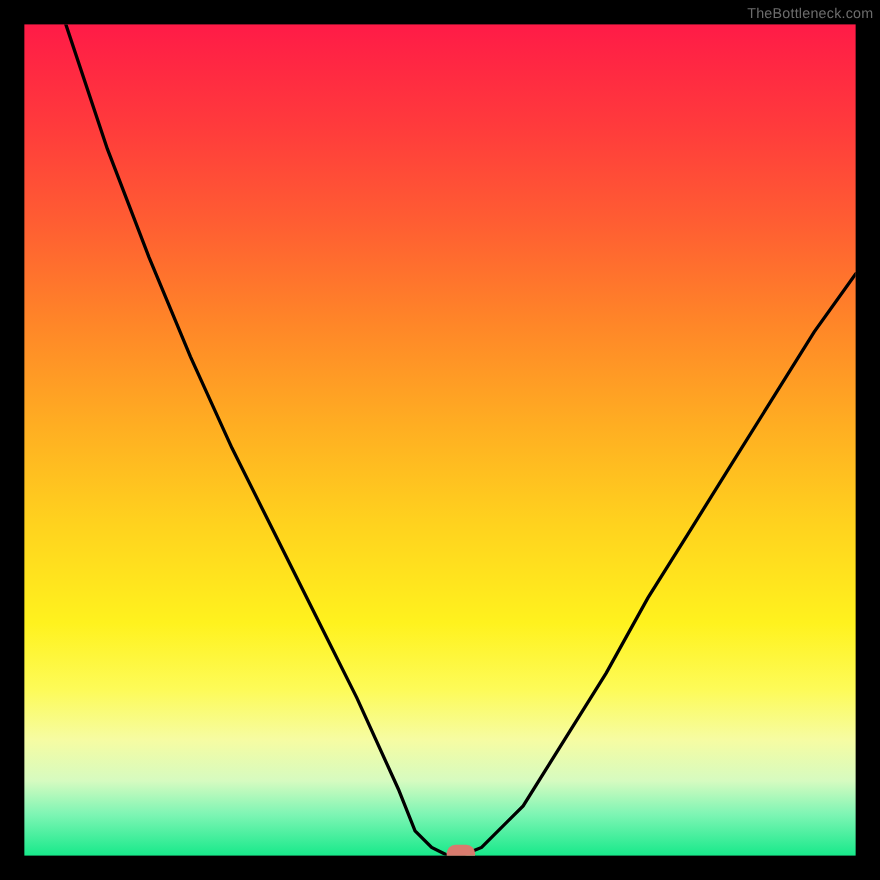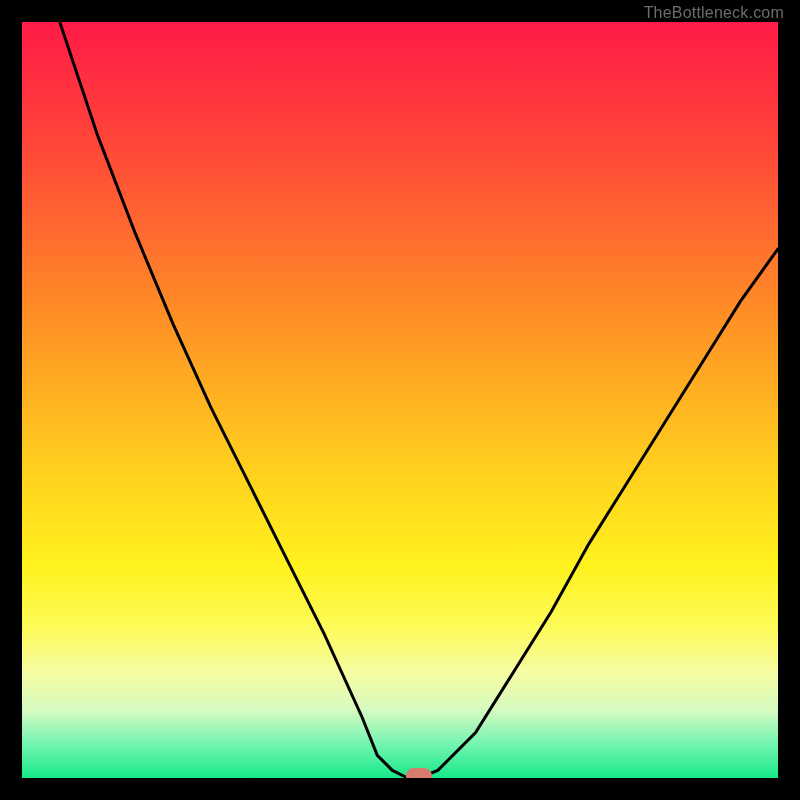--- a/index.html
+++ b/index.html
@@ -40,23 +40,23 @@
       #fdfb58 80%,
       #f6fca2 86%,
       #d6fbc0 91%,
       #7ef5b4 95%,
       #17e98a 100%
     );
   }
   .watermark {
     position: absolute;
     top: 4px;
-    right: 16px;
+    right: 6px;
     color: #6c6c6c;
-    font-size: 16px;
+    font-size: 13px;
     font-weight: 500;
     letter-spacing: 0.2px;
     user-select: none;
   }
   svg.curve {
     position: absolute;
     inset: 0;
   }
   .marker {
     position: absolute;

